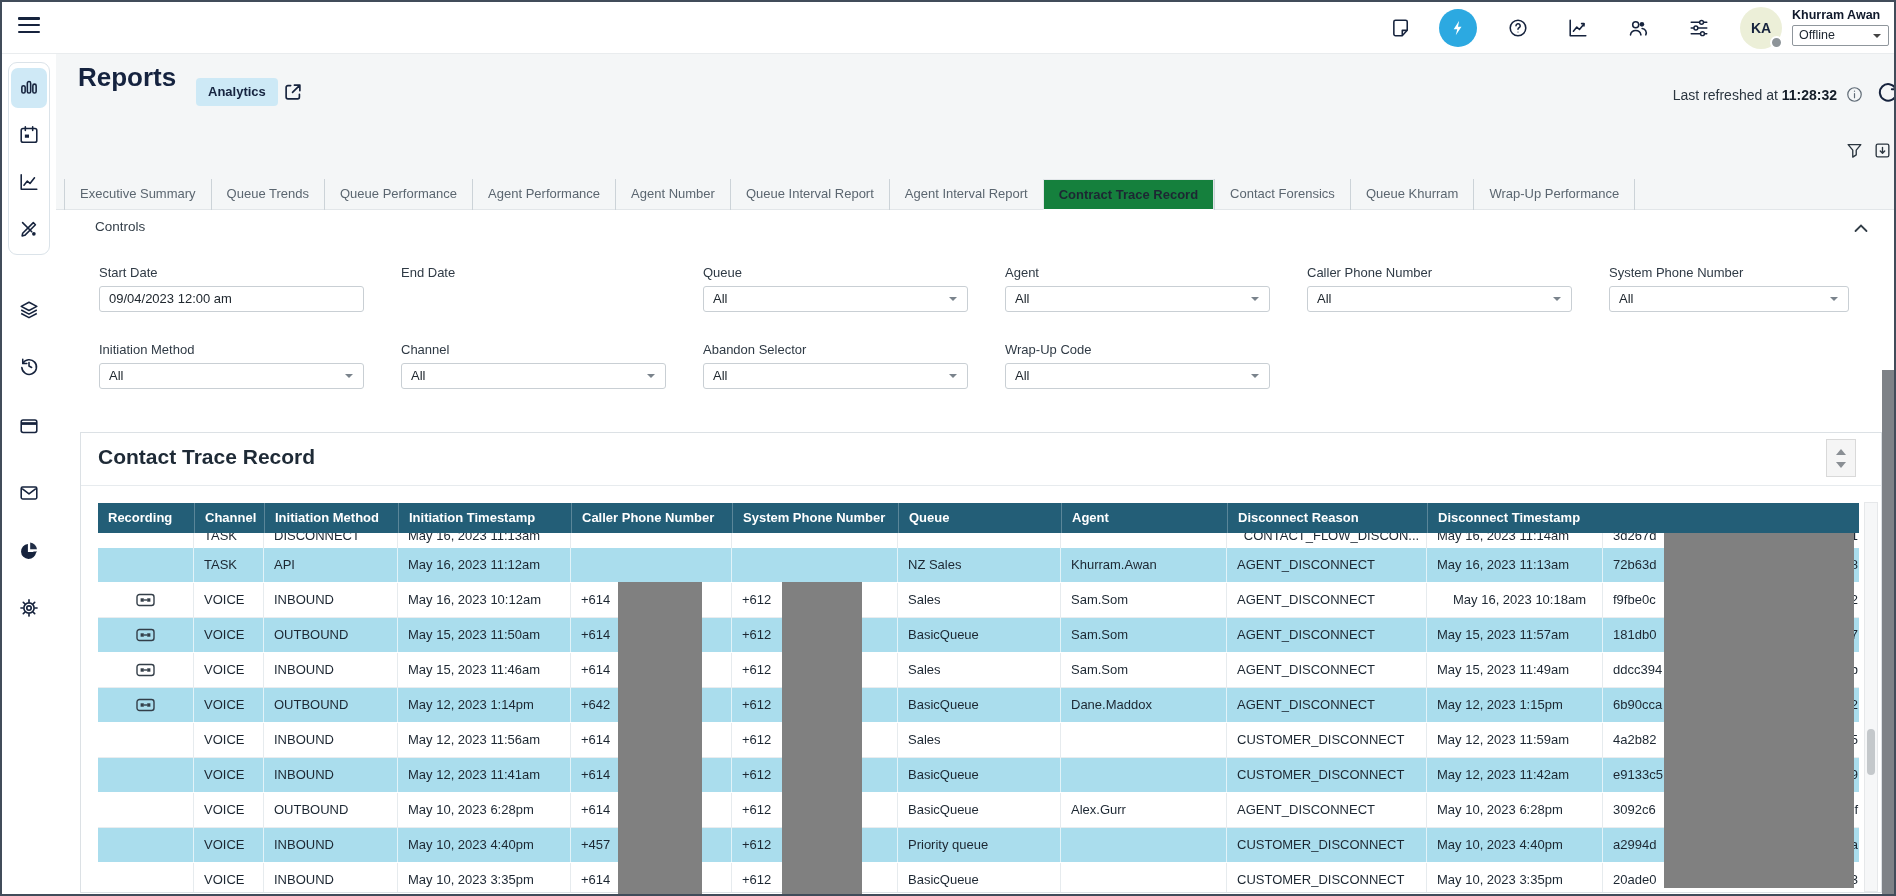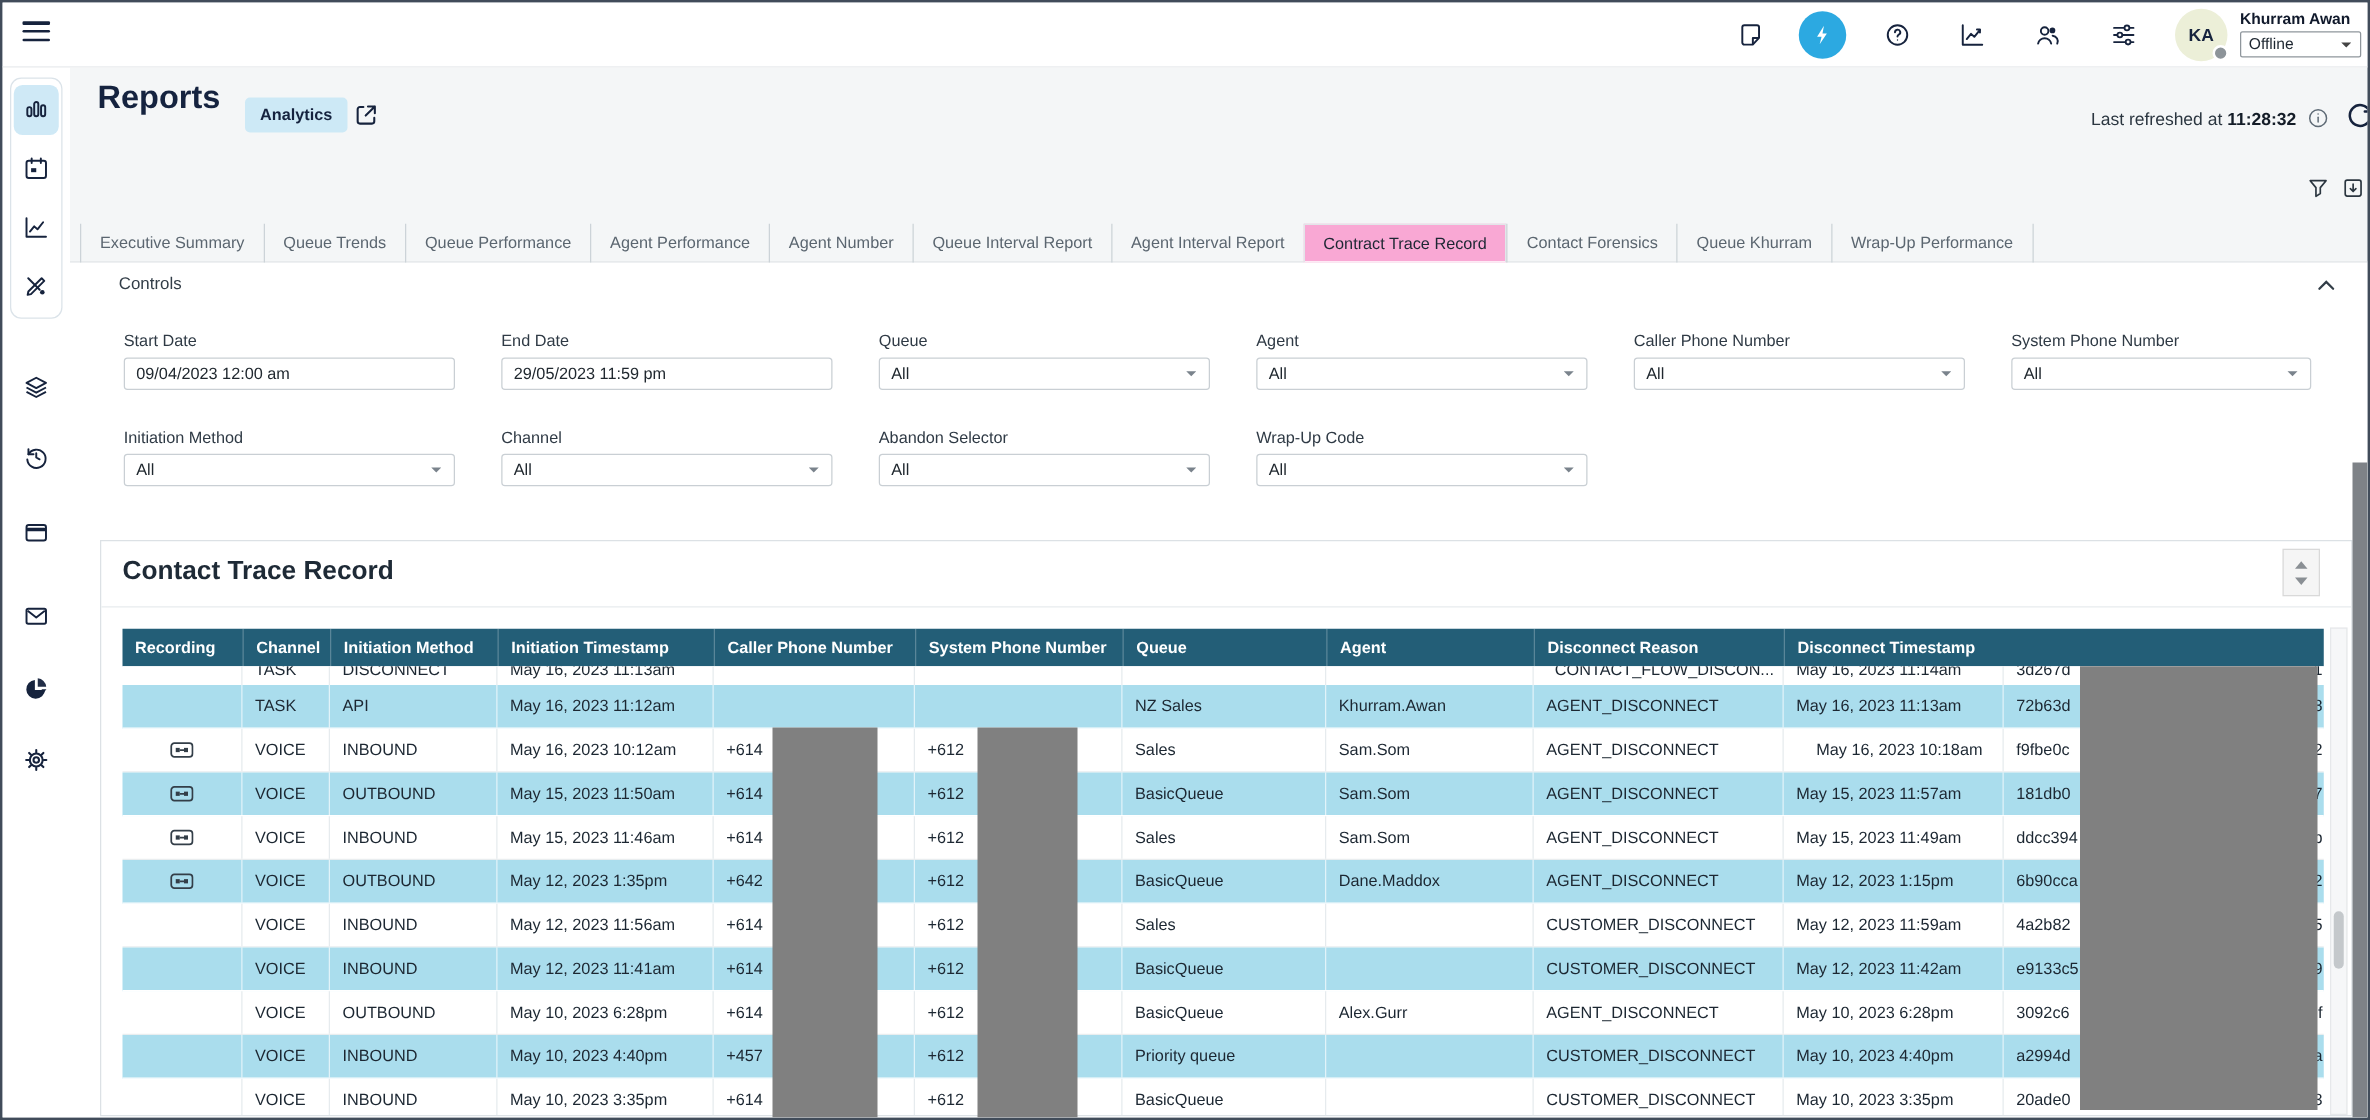--- a/index.html
+++ b/index.html
@@ -47,22 +47,22 @@
                font-size:14px; color:#2b3640; }
   .refreshed b { color:#141d28; }
   .refresh-ico { position:absolute; left:1874px; top:80px; width:24px; height:24px; color:#16233d; cursor:pointer; }
   .mini-ico { position:absolute; width:19px; height:19px; color:#2b3640; cursor:pointer; }
 
   
   .tabs { position:absolute; left:62px; top:177px; display:flex; height:31px; z-index:3; }
   .tab { line-height:30px; padding:0 15px; font-size:13px; color:#5b6670; white-space:nowrap;
          border-left:1px solid #ccd3d8; cursor:pointer; }
   .tab:last-child { border-right:1px solid #ccd3d8; }
-  .tab.active { background:#f9a8d4; border:1px solid #e2e6e9; border-bottom:1px solid #fff;
-                color:#1d2733; font-weight:normal; }
+  .tab.active { background:#15803d; border:1px solid #e2e6e9; border-bottom:1px solid #fff;
+                color:#1d2733; font-weight:bold; }
   .tab-underline { position:absolute; left:54px; right:0; top:207px; height:1px; background:#e2e6e9; z-index:2; }
   .tab-panel { position:absolute; left:54px; top:208px; right:0; bottom:0; background:#fff; z-index:1; }
 
   
   .controls-title { position:absolute; left:93px; top:217px; font-size:13.5px; color:#333e48; z-index:3; }
   .chevron-up { position:absolute; left:1852px; top:221px; width:14px; height:10px; color:#333e48; cursor:pointer; z-index:3; }
   .field { position:absolute; z-index:3; }
   .flabel { font-size:13px; color:#2f3a45; margin-bottom:6px; }
   .fbox { position:relative; height:26px; border:1px solid #c9cfd4; border-radius:3px; background:#fff;
           font-size:13px; color:#20282f; line-height:24px; padding:0 9px; cursor:pointer; white-space:nowrap; overflow:hidden; }
@@ -305,21 +305,20 @@
         <path d="M1.5 8 7 2.5 12.5 8"></path>
       </svg>
   </div>
 
   <div class="field" style="left:97px; top:263px; width:265px">
     <div class="flabel">Start Date</div>
     <div class="fbox">09/04/2023 12:00 am</div>
   </div>
   <div class="field" style="left:399px; top:263px; width:265px">
     <div class="flabel">End Date</div>
-    <div class="fbox">29/05/2023 11:59 pm</div>
   </div>
   <div class="field dd" style="left:701px; top:263px; width:265px">
     <div class="flabel">Queue</div>
     <div class="fbox">All</div>
   </div>
   <div class="field dd" style="left:1003px; top:263px; width:265px">
     <div class="flabel">Agent</div>
     <div class="fbox">All</div>
   </div>
   <div class="field dd" style="left:1305px; top:263px; width:265px">
@@ -458,21 +457,21 @@
             <div class="cell rec" style="width: 96px;">
               <svg width="19" height="14" viewBox="0 0 19 14" fill="none" stroke="#333e48" stroke-width="1.4">
                 <rect x="1" y="1.5" width="17" height="11" rx="2.5"></rect>
                 <rect x="4.6" y="5.3" width="3.2" height="3.4" fill="#333e48" stroke="none"></rect>
                 <rect x="11.2" y="5.3" width="3.2" height="3.4" fill="#333e48" stroke="none"></rect>
                 <path d="M7.8 7h3.4"></path>
               </svg>
             </div>
             <div class="cell" style="width: 70px;">VOICE</div>
             <div class="cell" style="width: 134px;">OUTBOUND</div>
-            <div class="cell" style="width: 173px;">May 12, 2023 1:35pm</div>
+            <div class="cell" style="width: 173px;">May 12, 2023 1:14pm</div>
             <div class="cell" style="width: 161px;">+642</div>
             <div class="cell" style="width: 166px;">+612</div>
             <div class="cell" style="width: 163px;">BasicQueue</div>
             <div class="cell" style="width: 166px;">Dane.Maddox</div>
             <div class="cell" style="width: 200px;">AGENT_DISCONNECT</div>
             <div class="cell" style="width: 176px;">May 12, 2023 1:15pm</div>
             <div class="cell" style="width: 256px;"><span>6b90cca</span><span class="cid-tail">2</span></div>
           </div>
           <div class="row">
             <div class="cell rec" style="width: 96px;"></div>

